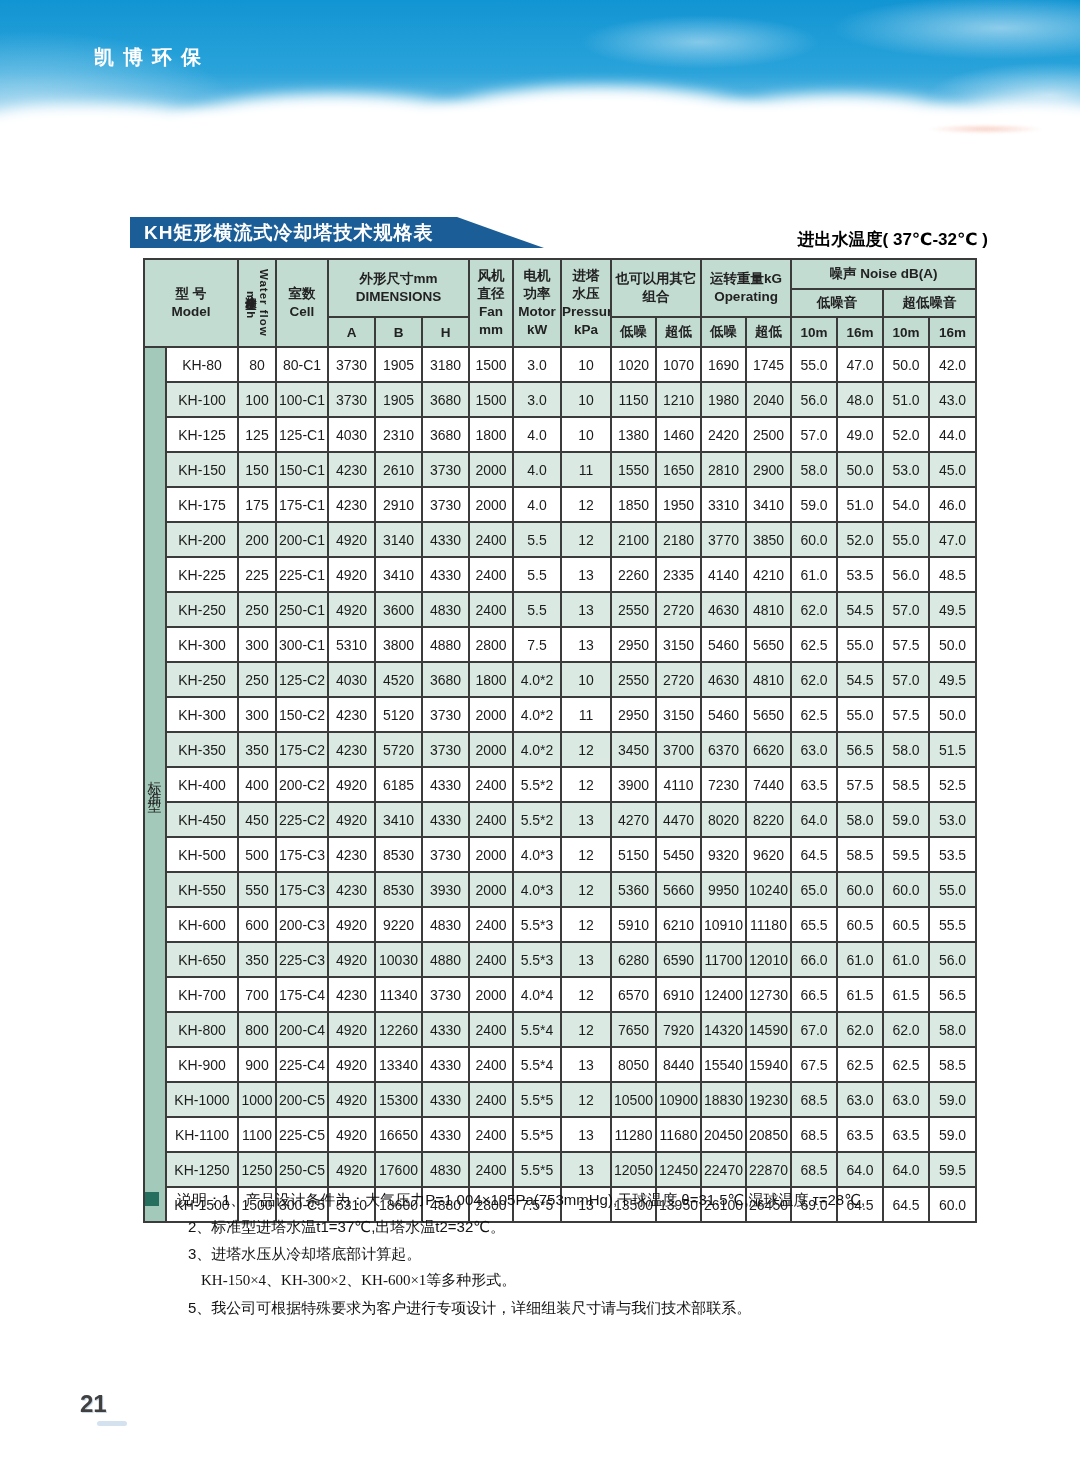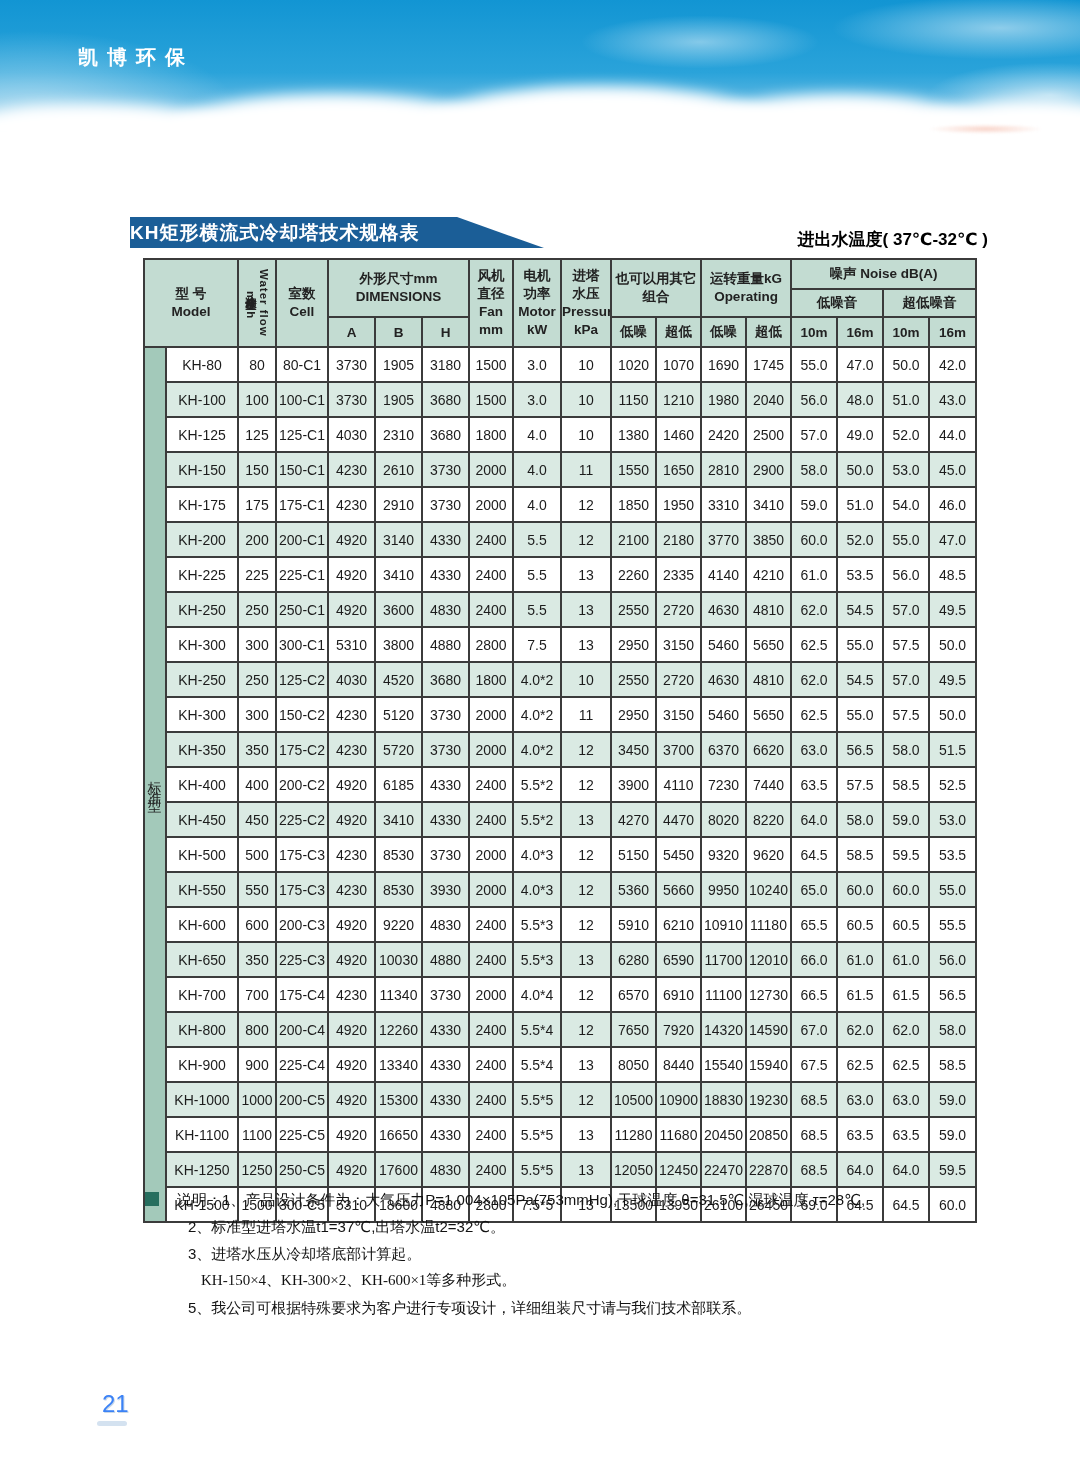--- a/index.html
+++ b/index.html
@@ -17,25 +17,25 @@
       linear-gradient(180deg,#1295d3 0%,#2aa3da 55%,#8fcceb 100%);
   }
   .cloud{position:absolute;background:#fff;border-radius:50%;filter:blur(7px);}
   .cloud.c1{left:-40px;top:104px;width:270px;height:48px;}
   .cloud.c2{left:168px;top:94px;width:330px;height:72px;}
   .cloud.c3{left:415px;top:86px;width:370px;height:90px;}
   .cloud.c4{left:695px;top:94px;width:290px;height:74px;}
   .cloud.c5{left:915px;top:100px;width:230px;height:58px;}
   .pink-wisp{position:absolute;left:928px;top:124px;width:115px;height:10px;border-radius:50%;
     background:radial-gradient(closest-side,rgba(243,176,156,.55),rgba(243,176,156,0));filter:blur(1px);}
-  .brand{position:absolute;left:78px;top:44px;z-index:5;color:#fff;font-size:20px;font-weight:bold;letter-spacing:9px;}
+  .brand{position:absolute;left:94px;top:44px;z-index:5;color:#fff;font-size:20px;font-weight:bold;letter-spacing:9px;}
 
   
   .banner{position:absolute;left:130px;top:217px;width:414px;height:31px;background:#1b5e97;
-    clip-path:polygon(0 0,79% 0,100% 100%,0 100%);display:flex;align-items:center;box-sizing:border-box;}
+    clip-path:polygon(0 0,79% 0,100% 100%,0 100%);display:flex;align-items:center;padding-left:14px;box-sizing:border-box;}
   .banner-text{color:#fff;font-size:19px;font-weight:bold;letter-spacing:1px;}
   .temp-note{position:absolute;left:600px;top:228px;width:388px;text-align:right;font-size:17px;font-weight:bold;color:#000;}
 
   
   .tbl-wrap{position:absolute;left:143px;top:258px;}
   table{border-collapse:collapse;table-layout:fixed;width:832px;}
   th,td{border:2px solid #3b3b3b;text-align:center;vertical-align:middle;padding:0;overflow:hidden;}
   thead th{background:#c3dcd2;font-weight:bold;font-size:13.5px;color:#222;}
   thead tr.hr1{height:30px;}
   thead tr.hr2{height:28px;}
@@ -50,21 +50,21 @@
 
   
   .notes{position:absolute;left:145px;top:1186px;width:840px;font-size:15px;color:#121212;}
   .note-bullet{position:absolute;left:0;top:6px;width:14px;height:14px;background:#266e5e;}
   .note-line{line-height:27px;white-space:nowrap;}
   .note-line.first{padding-left:32px;}
   .note-line.ind1{margin-left:43px;}
   .note-line.ind2{margin-left:56px;font-family:Liberation Serif, serif;}
 
   
-  .page-num{position:absolute;left:102px;top:1390px;color:#3b82f6;font-size:24px;font-weight:400;
+  .page-num{position:absolute;left:80px;top:1390px;color:#404040;font-size:24px;font-weight:700;
     text-shadow:1px 1px 0 #c9d8e8;}
   .page-num-bar{position:absolute;left:97px;top:1421px;width:30px;height:5px;background:#d4e2f0;border-radius:3px;}
 </style>
 </head>
 <body>
 
 <div class="page">
 
   <div class="sky"></div>
   <div class="cloud c1"></div>
@@ -516,21 +516,21 @@
             <td>700</td>
             <td>175-C4</td>
             <td>4230</td>
             <td>11340</td>
             <td>3730</td>
             <td>2000</td>
             <td>4.0*4</td>
             <td>12</td>
             <td>6570</td>
             <td>6910</td>
-            <td>11100</td>
+            <td>12400</td>
             <td>12730</td>
             <td>66.5</td>
             <td>61.5</td>
             <td>61.5</td>
             <td>56.5</td>
           </tr>
           <tr class="stripe">
             <td>KH-800</td>
             <td>800</td>
             <td>200-C4</td>

